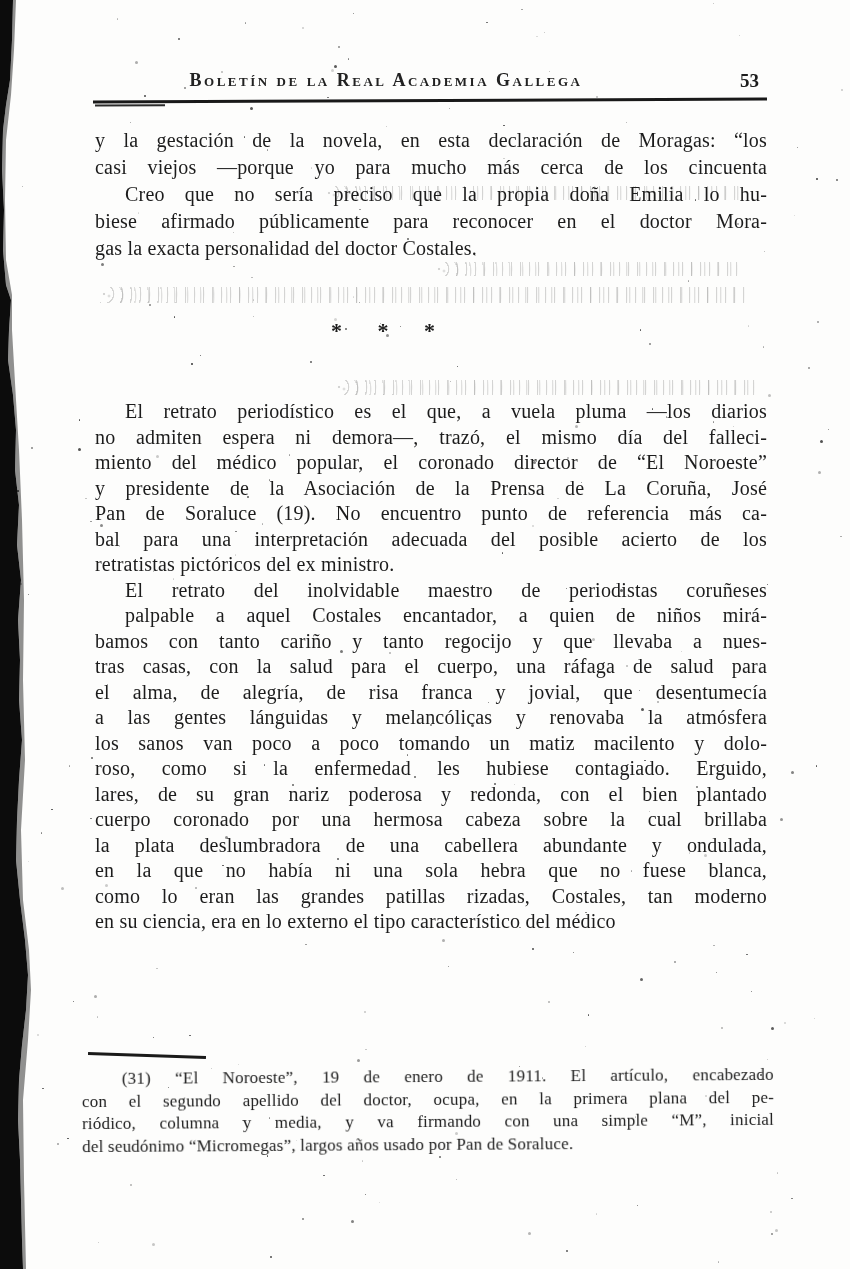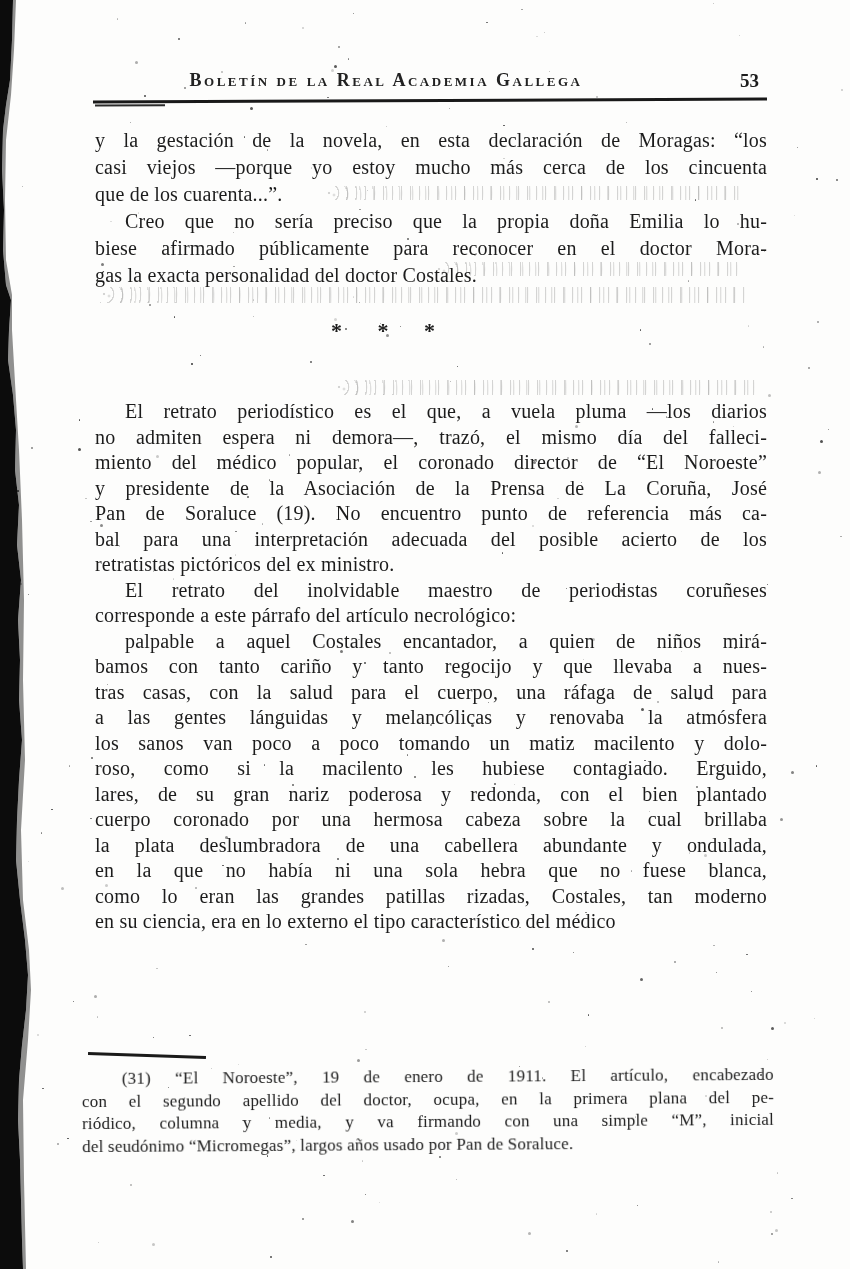--- a/index.html
+++ b/index.html
@@ -92,22 +92,21 @@
 
   <div class="header-row">
     <div class="journal-title">Boletín de la Real Academia Gallega</div>
     <div class="page-number">53</div>
   </div>
   <div class="header-rule"></div>
 
   <div class="textblock intro-block">
     <div class="para">
         <div class="line">y la gestación de la novela, en esta declaración de Moragas: “los</div>
-        <div class="line">casi viejos —porque yo estoy mucho más cerca de los cincuenta</div>
-        <div class="line last">que de los cuarenta...”.</div>
+        <div class="line">casi viejos —porque yo para mucho más cerca de los cincuenta</div>
       </div>
     <div class="para indent-first">
         <div class="line">Creo que no sería preciso que la propia doña Emilia lo hu-</div>
         <div class="line">biese afirmado públicamente para reconocer en el doctor Mora-</div>
         <div class="line last">gas la exacta personalidad del doctor Costales.</div>
       </div>
   </div>
 
   <div class="ghost ghost1"></div>
   <div class="ghost ghost2"></div>
@@ -121,29 +120,29 @@
         <div class="line">El retrato periodístico es el que, a vuela pluma —los diarios</div>
         <div class="line">no admiten espera ni demora—, trazó, el mismo día del falleci-</div>
         <div class="line">miento del médico popular, el coronado director de “El Noroeste”</div>
         <div class="line">y presidente de la Asociación de la Prensa de La Coruña, José</div>
         <div class="line">Pan de Soraluce (19). No encuentro punto de referencia más ca-</div>
         <div class="line">bal para una interpretación adecuada del posible acierto de los</div>
         <div class="line last">retratistas pictóricos del ex ministro.</div>
       </div>
     <div class="para indent-first">
         <div class="line">El retrato del inolvidable maestro de periodistas coruñeses</div>
-        <div class="line last">corresponde a este párrafo del artículo necrológico:</div>
       </div>
     <div class="para indent-first">
         <div class="line">palpable a aquel Costales encantador, a quien de niños mirá-</div>
         <div class="line">bamos con tanto cariño y tanto regocijo y que llevaba a nues-</div>
         <div class="line">tras casas, con la salud para el cuerpo, una ráfaga de salud para</div>
+        <div class="line">el alma, de alegría, de risa franca y jovial, que desentumecía</div>
         <div class="line">a las gentes lánguidas y melancólicas y renovaba la atmósfera</div>
         <div class="line">los sanos van poco a poco tomando un matiz macilento y dolo-</div>
-        <div class="line">roso, como si la macilento les hubiese contagiado. Erguido,</div>
+        <div class="line">roso, como si la enfermedad les hubiese contagiado. Erguido,</div>
         <div class="line">lares, de su gran nariz poderosa y redonda, con el bien plantado</div>
         <div class="line">cuerpo coronado por una hermosa cabeza sobre la cual brillaba</div>
         <div class="line">la plata deslumbradora de una cabellera abundante y ondulada,</div>
         <div class="line">en la que no había ni una sola hebra que no fuese blanca,</div>
         <div class="line">como lo eran las grandes patillas rizadas, Costales, tan moderno</div>
         <div class="line last">en su ciencia, era en lo externo el tipo característico del médico</div>
       </div>
   </div>
 
   <div class="footnote-rule"></div>

